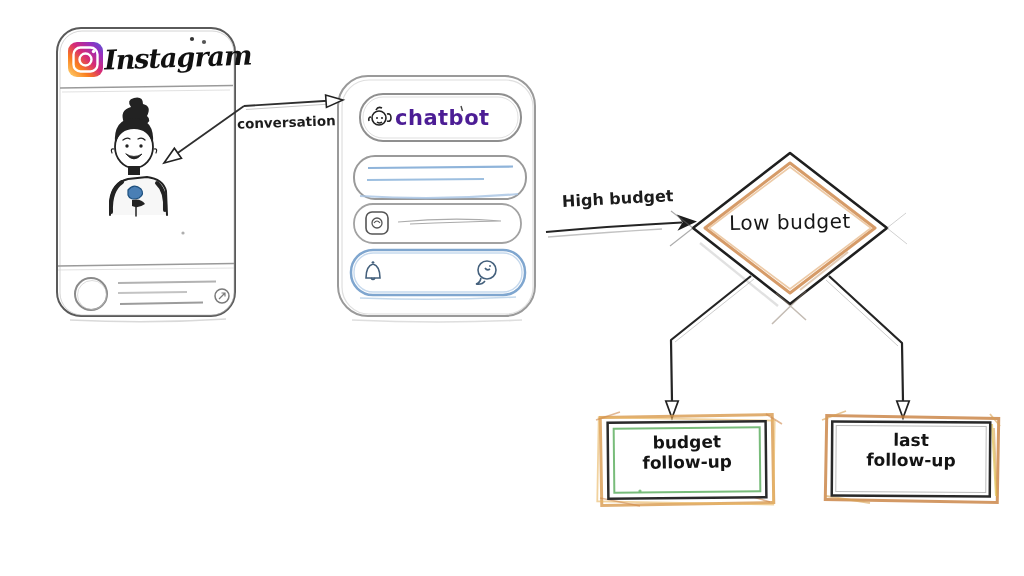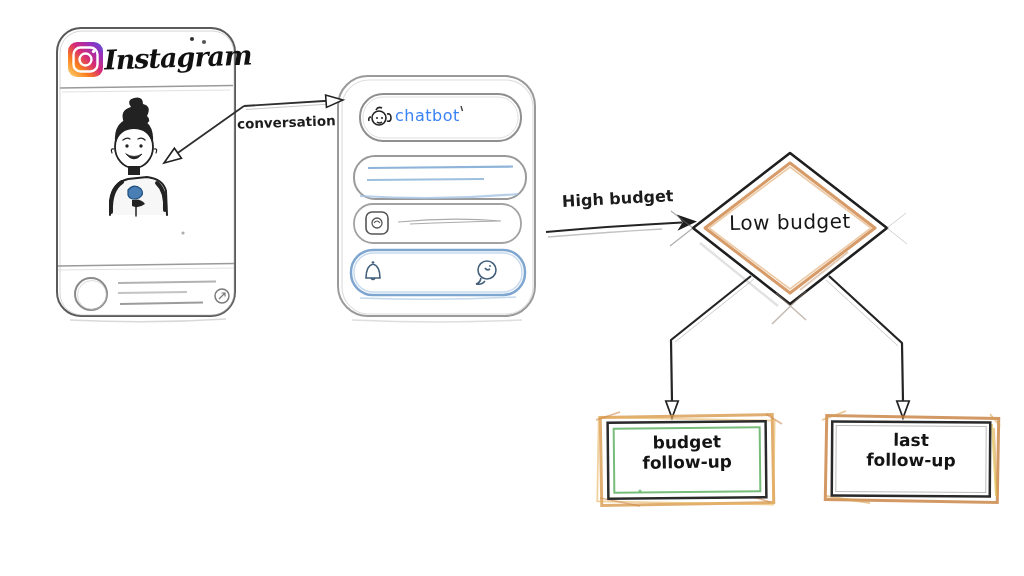--- a/index.html
+++ b/index.html
@@ -7,21 +7,21 @@
     position:relative;width:1024px;height:576px;background:#ffffff;
     overflow:hidden;font-family:"DejaVu Sans",sans-serif;
   }
   svg.scene{position:absolute;left:0;top:0;}
   .label{position:absolute;color:#1c1c1c;font-family:"DejaVu Sans",sans-serif;white-space:nowrap;}
   .insta-title{
     left:104px;top:42px;font-family:"DejaVu Serif",serif;font-style:italic;font-weight:700;
     font-size:27px;transform:rotate(-2deg);color:#111;letter-spacing:-1px;
   }
   .conversation{left:237px;top:114px;font-size:13.5px;font-weight:600;transform:rotate(-2deg);}
-  .chatbot-title{left:395px;top:106px;font-size:16px;font-weight:400;letter-spacing:.5px;color:#3b82f6;}
+  .chatbot-title{left:395px;top:106px;font-size:21px;font-weight:700;letter-spacing:.5px;color:#4c1d95;}
   .high-budget{left:562px;top:189px;font-size:16px;font-weight:600;transform:rotate(-3deg);}
   .low-budget{
     left:722px;top:210px;width:136px;text-align:center;font-size:20px;font-weight:500;
     letter-spacing:.5px;transform:rotate(-1deg);color:#161616;
   }
   .box-label{position:absolute;text-align:center;font-weight:800;font-size:17px;line-height:20px;color:#141414;}
   .box-label-1{left:608px;top:432px;width:158px;transform:rotate(-1deg);}
   .box-label-2{left:832px;top:430px;width:158px;transform:rotate(.5deg);}
 </style>
 </head>

